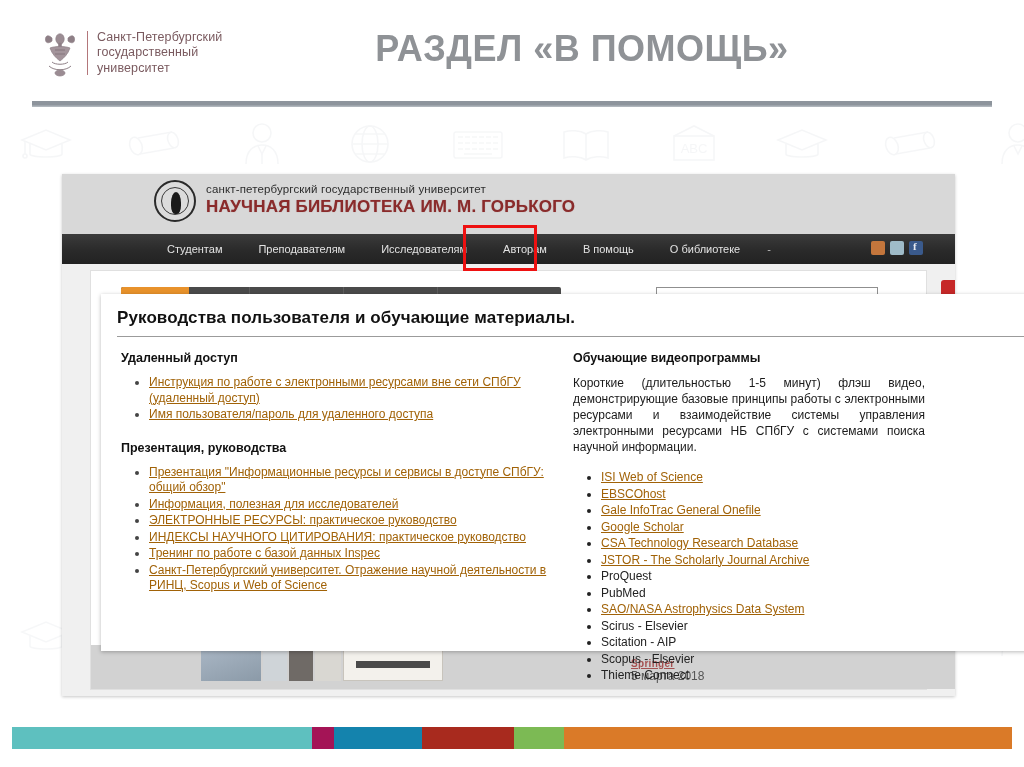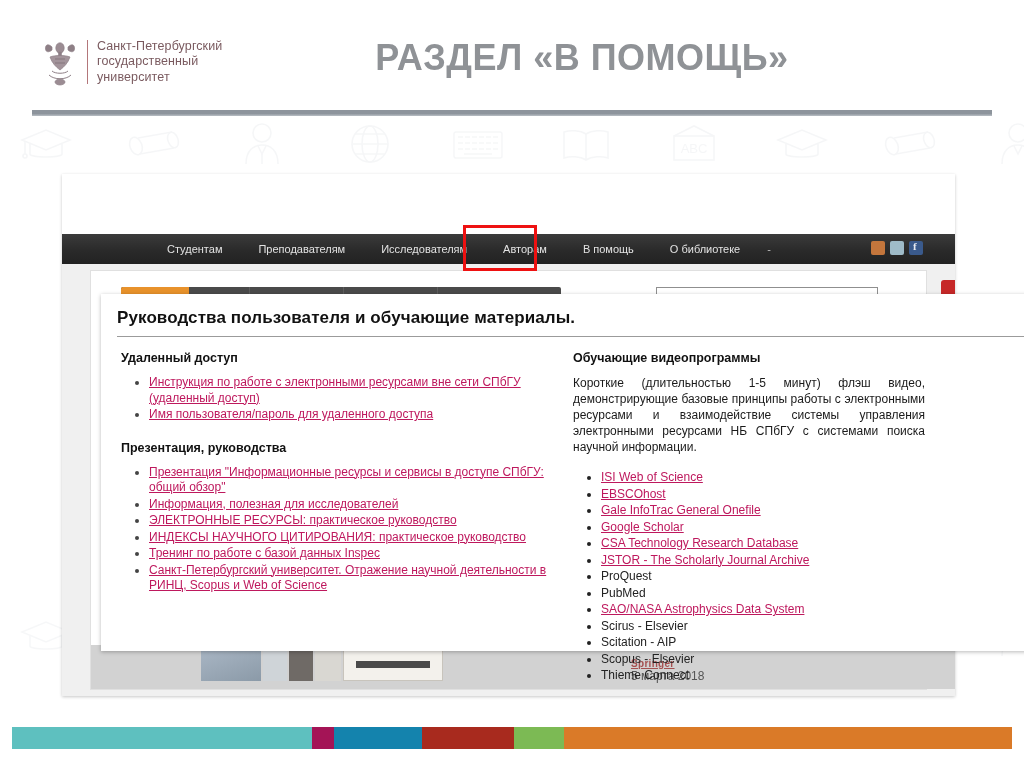--- a/index.html
+++ b/index.html
@@ -13,21 +13,21 @@
   }
   #slide {
     position: relative;
     width: 1024px; height: 767px;
     background: #ffffff;
     overflow: hidden;
   }
 
   
   .slide-header {
-    position: absolute; left: 0; top: 9px;
+    position: absolute; left: 0; top: 0;
     width: 1024px; height: 104px;
     background: #ffffff;
   }
   .logo-block {
     position: absolute; left: 42px; top: 28px;
     display: flex; align-items: center; gap: 9px;
   }
   .crest {
     width: 36px; height: 50px;
     position: relative;
@@ -282,21 +282,21 @@
     list-style: disc;
   }
   ul.links li {
     font-size: 12px;
     line-height: 15.5px;
     color: #333;
     margin-bottom: 1px;
   }
   ul.links li::marker { color: #444; }
   a.lnk {
-    color: #be185d;
+    color: #a16207;
     text-decoration: underline;
     cursor: pointer;
   }
   .plain { color: #222; }
   .para {
     font-size: 12px;
     line-height: 16px;
     color: #1a1a1a;
     text-align: justify;
     margin: 0 0 14px 0;
@@ -531,20 +531,32 @@
             </g>
           </svg>
       </span>
 
     </div>
   </div>
 
   <div class="shot">
     <div class="shot-inner">
 
+      <div class="site-head">
+        <div class="site-brand">
+          <div class="site-seal">
+            <div class="seal-inner"></div>
+            <div class="seal-fig"></div>
+          </div>
+          <div class="brand-lines">
+            <div class="brand-l1">санкт-петербургский государственный университет</div>
+            <div class="brand-l2">НАУЧНАЯ БИБЛИОТЕКА ИМ. М. ГОРЬКОГО</div>
+          </div>
+        </div>
+      </div>
 
       <div class="navbar">
         <div class="nav-items">
           <span class="nav-item">Студентам</span>
           <span class="nav-item">Преподавателям</span>
           <span class="nav-item">Исследователям</span>
           <span class="nav-item">Авторам</span>
           <span class="nav-item">В помощь</span>
           <span class="nav-item">О библиотеке</span>
           <span class="nav-caret">-</span>

